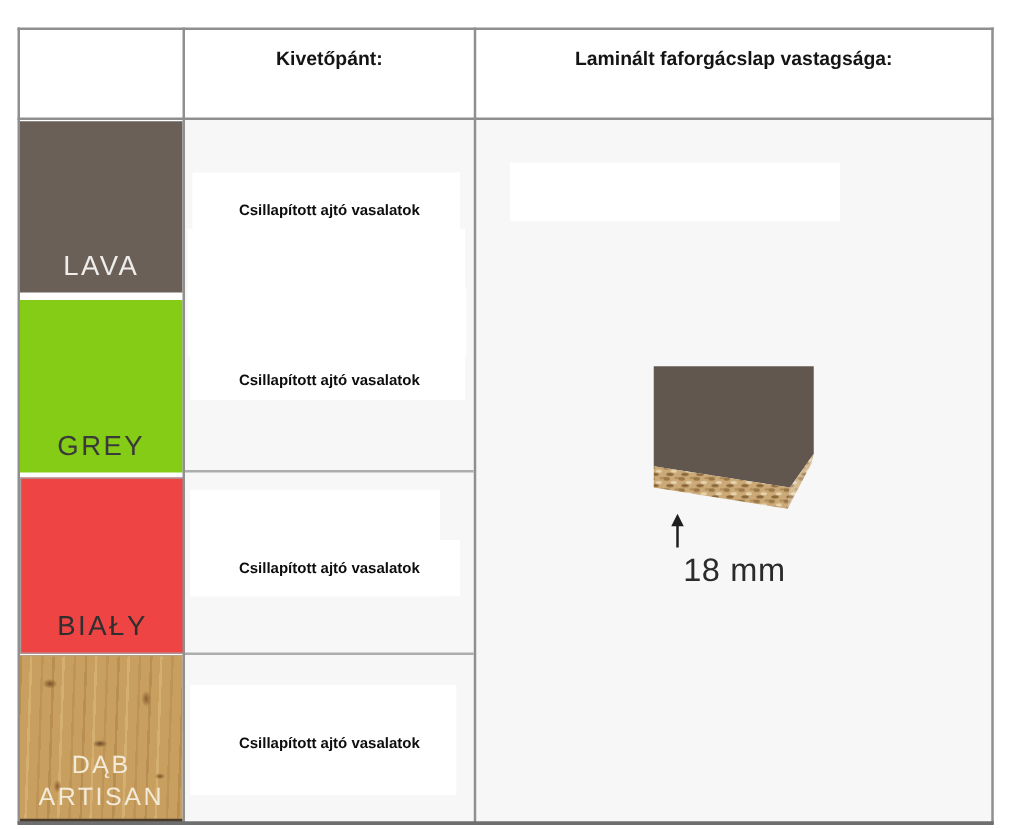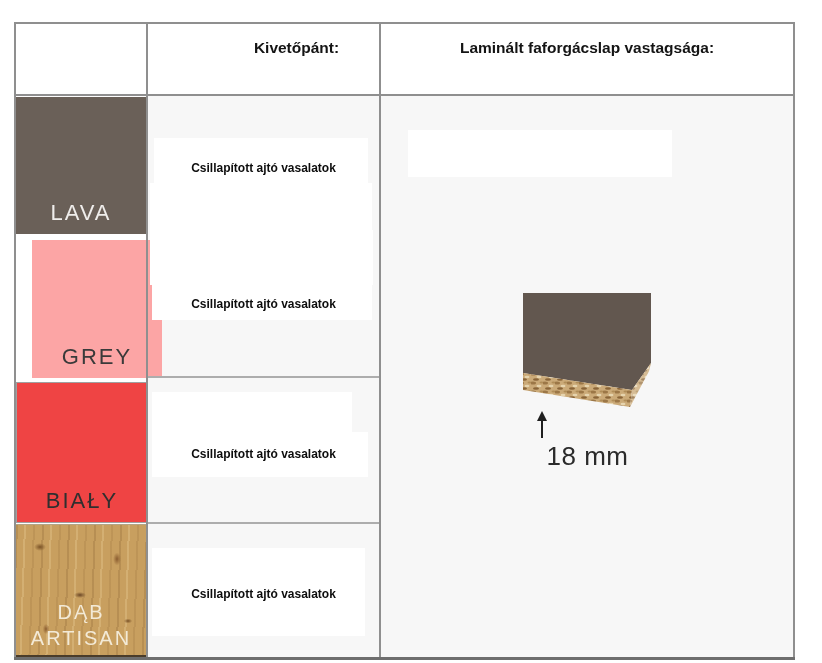--- a/index.html
+++ b/index.html
@@ -34,21 +34,21 @@
 <body>
 
 <div class="canvas">
 
   <div class="cellbg" style="left:148px;top:96px;width:231px;height:561px;"></div>
   <div class="cellbg" style="left:381px;top:96px;width:412px;height:561px;"></div>
 
   <div class="swatch" style="top: 97px; height: 137px; background-color: rgb(106, 96, 88);">
     <div class="swatch-label" style="color: rgb(239, 237, 235);">LAVA</div>
   </div>
-  <div class="swatch" style="top: 240px; height: 138px; background-color: #fca5a5; margin-left: 16px;">
+  <div class="swatch" style="top: 240px; height: 138px; background-color: #84cc16;">
     <div class="swatch-label" style="color: rgb(58, 58, 58);">GREY</div>
   </div>
   <div class="swatch" style="top: 382px; height: 139px; border: 1px solid rgb(160, 160, 160); background-color: #ef4444;">
     <div class="swatch-label" style="color: rgb(47, 47, 47);">BIAŁY</div>
   </div>
   <div class="swatch wood" style="top:524px;height:130px;">
     <div class="swatch-label" style="bottom: 4px; font-size: 20px; line-height: 26px; padding: 0px 6px; box-sizing: border-box; color: rgb(243, 234, 215);">DĄB ARTISAN</div>
   </div>
 
   <div class="patch" style="left:154px;top:138px;width:214px;height:47px;"></div>
@@ -61,21 +61,21 @@
   <div class="patch" style="left:152px;top:548px;width:213px;height:88px;"></div>
   <div class="patch" style="left:300px;top:556px;width:45px;height:18px;"></div>
 
   <div class="patch" style="left:408px;top:130px;width:264px;height:47px;"></div>
 
   <div class="hinge" style="top:158px;">Csillapított ajtó vasalatok</div>
   <div class="hinge" style="top:294px;">Csillapított ajtó vasalatok</div>
   <div class="hinge" style="top:444px;">Csillapított ajtó vasalatok</div>
   <div class="hinge" style="top:584px;">Csillapított ajtó vasalatok</div>
 
-  <div class="hdr" style="left:148px;width:231px;padding-left:33px;">Kivetőpánt:</div>
+  <div class="hdr" style="left:148px;width:231px;">Kivetőpánt:</div>
   <div class="hdr" style="left:381px;width:412px;">Laminált faforgácslap vastagsága:</div>
 
   <svg class="abs" style="left:519px;top:291px;" width="135" height="120" viewBox="0 0 135 120">
     <defs>
       <pattern id="chip" width="12" height="9" patternUnits="userSpaceOnUse">
         <rect width="12" height="9" fill="#cbaa78"></rect>
         <ellipse cx="2" cy="2" rx="3" ry="1.5" fill="#9c7747"></ellipse>
         <ellipse cx="8" cy="5" rx="2.5" ry="1.2" fill="#e6d4ae"></ellipse>
         <ellipse cx="5" cy="7.5" rx="3" ry="1.3" fill="#8a6538"></ellipse>
         <ellipse cx="10.5" cy="1.5" rx="2" ry="1" fill="#b08d58"></ellipse>

